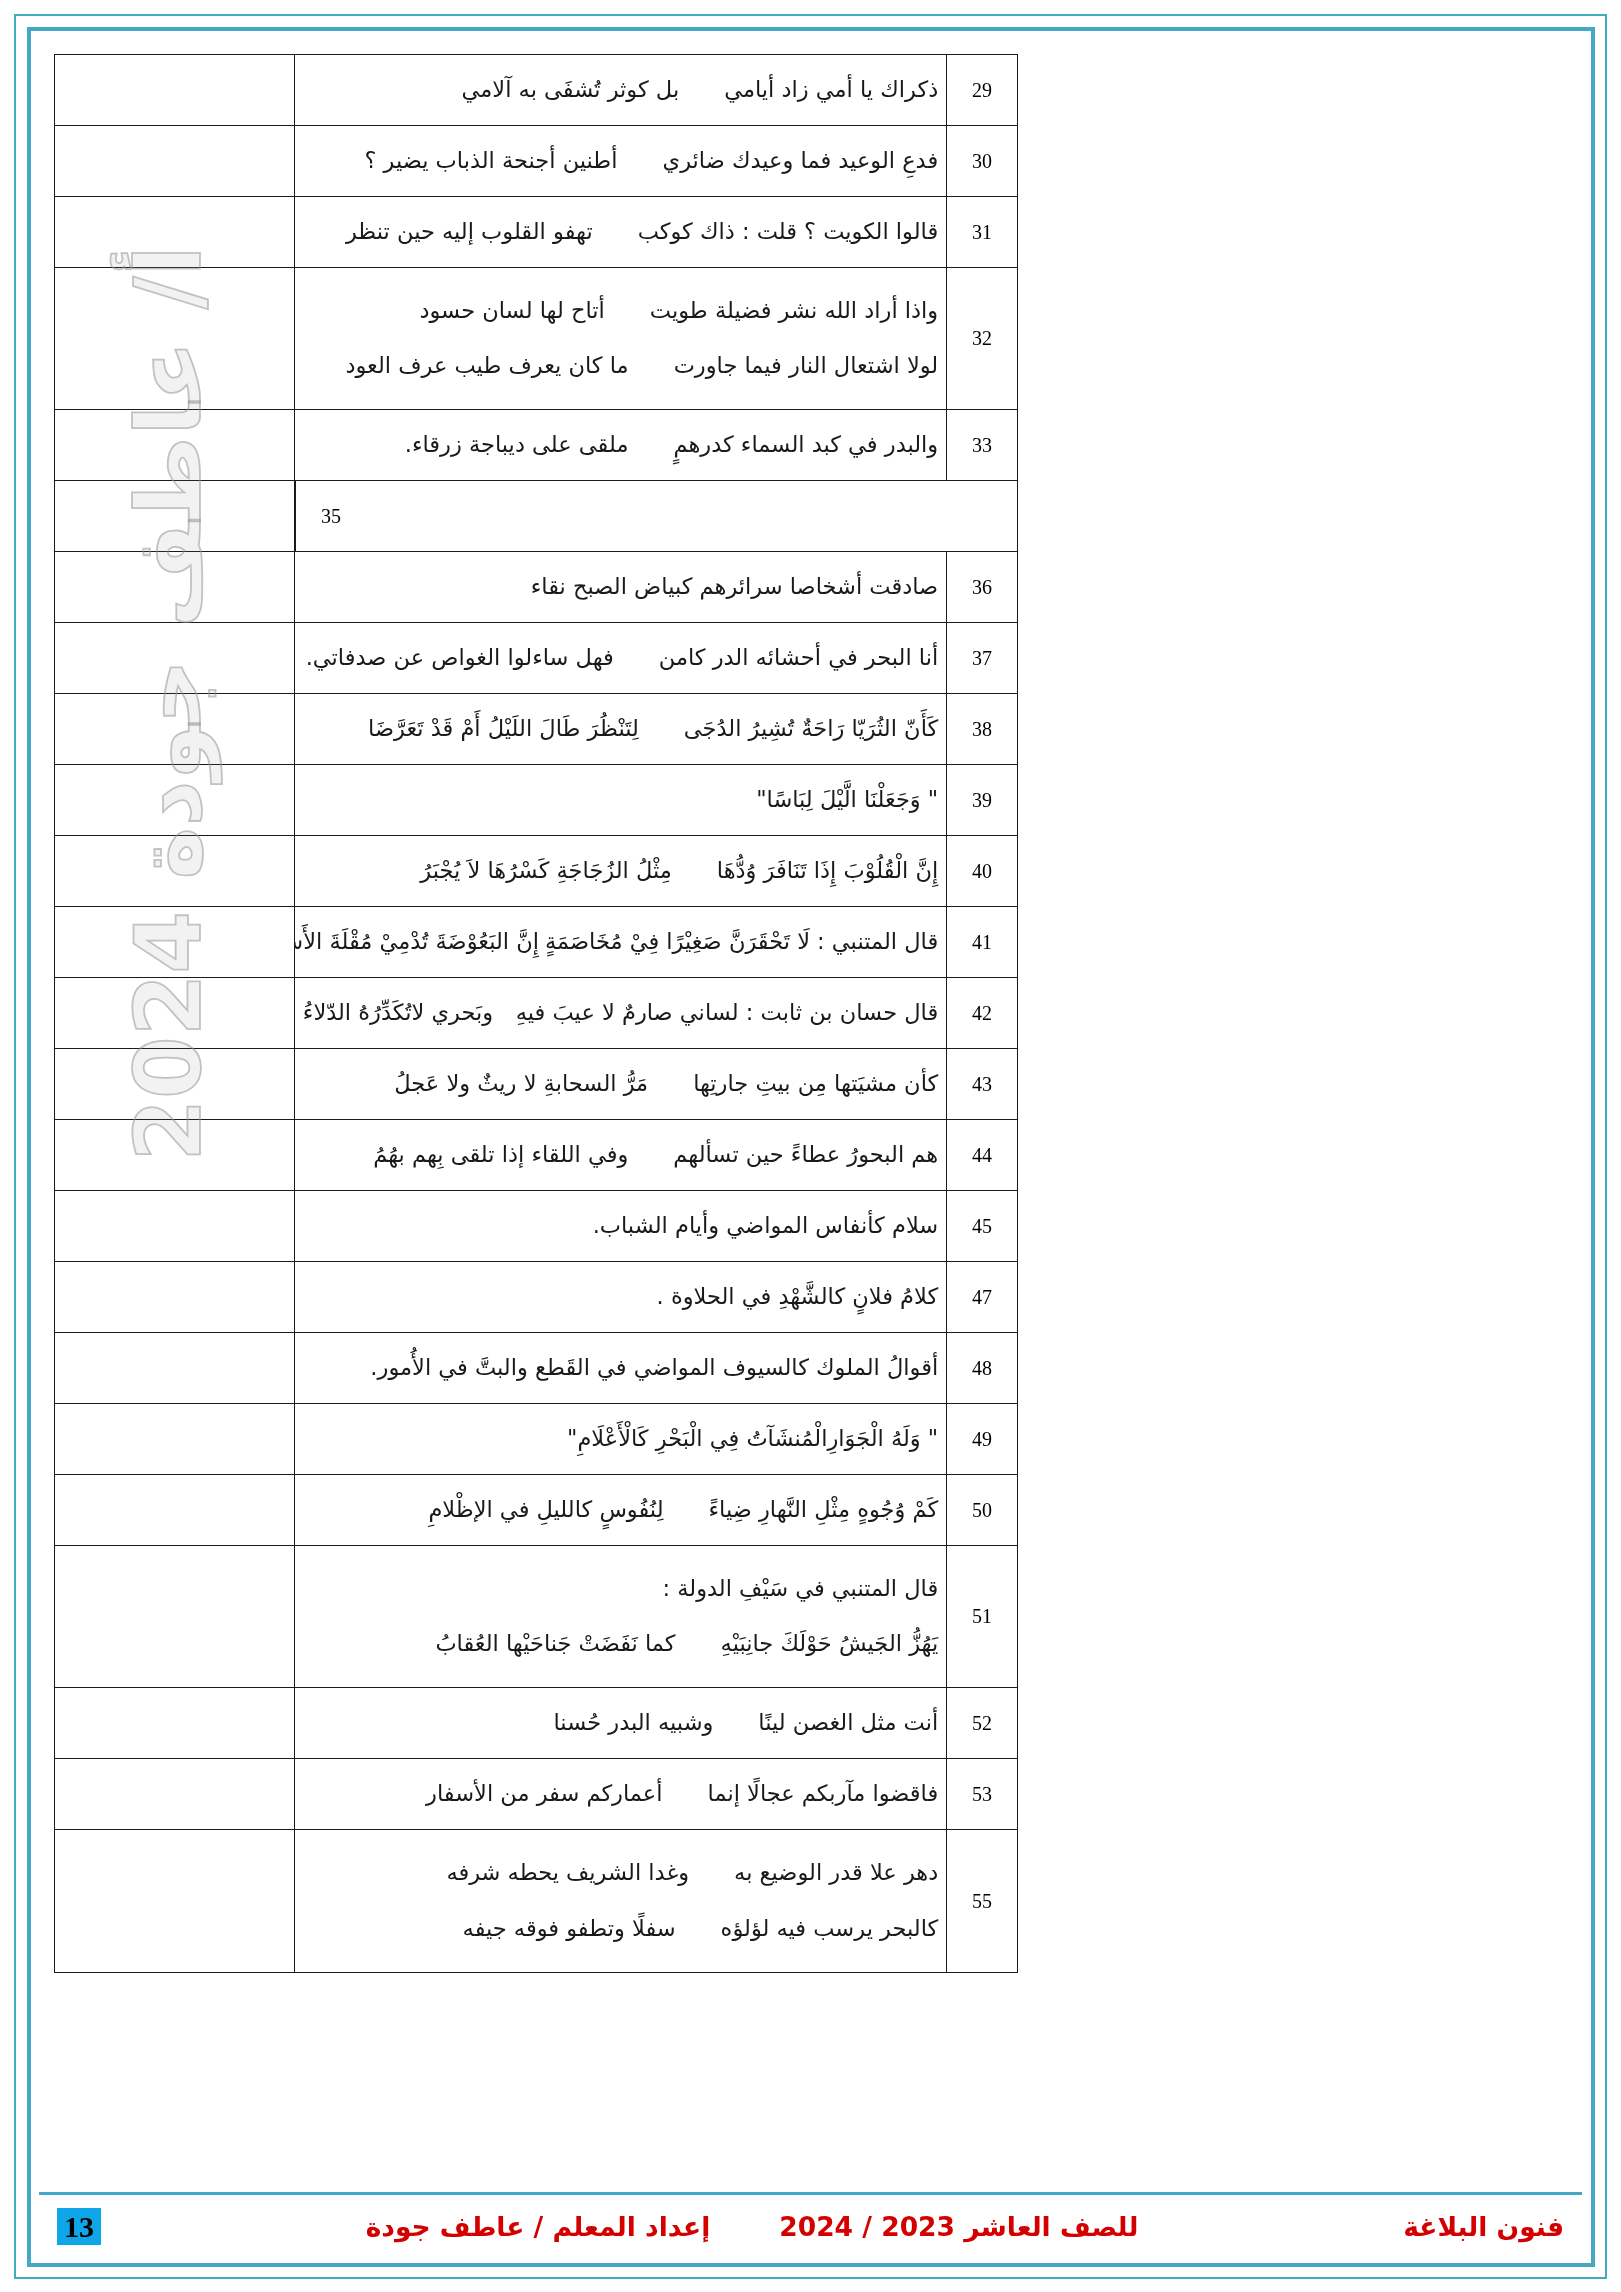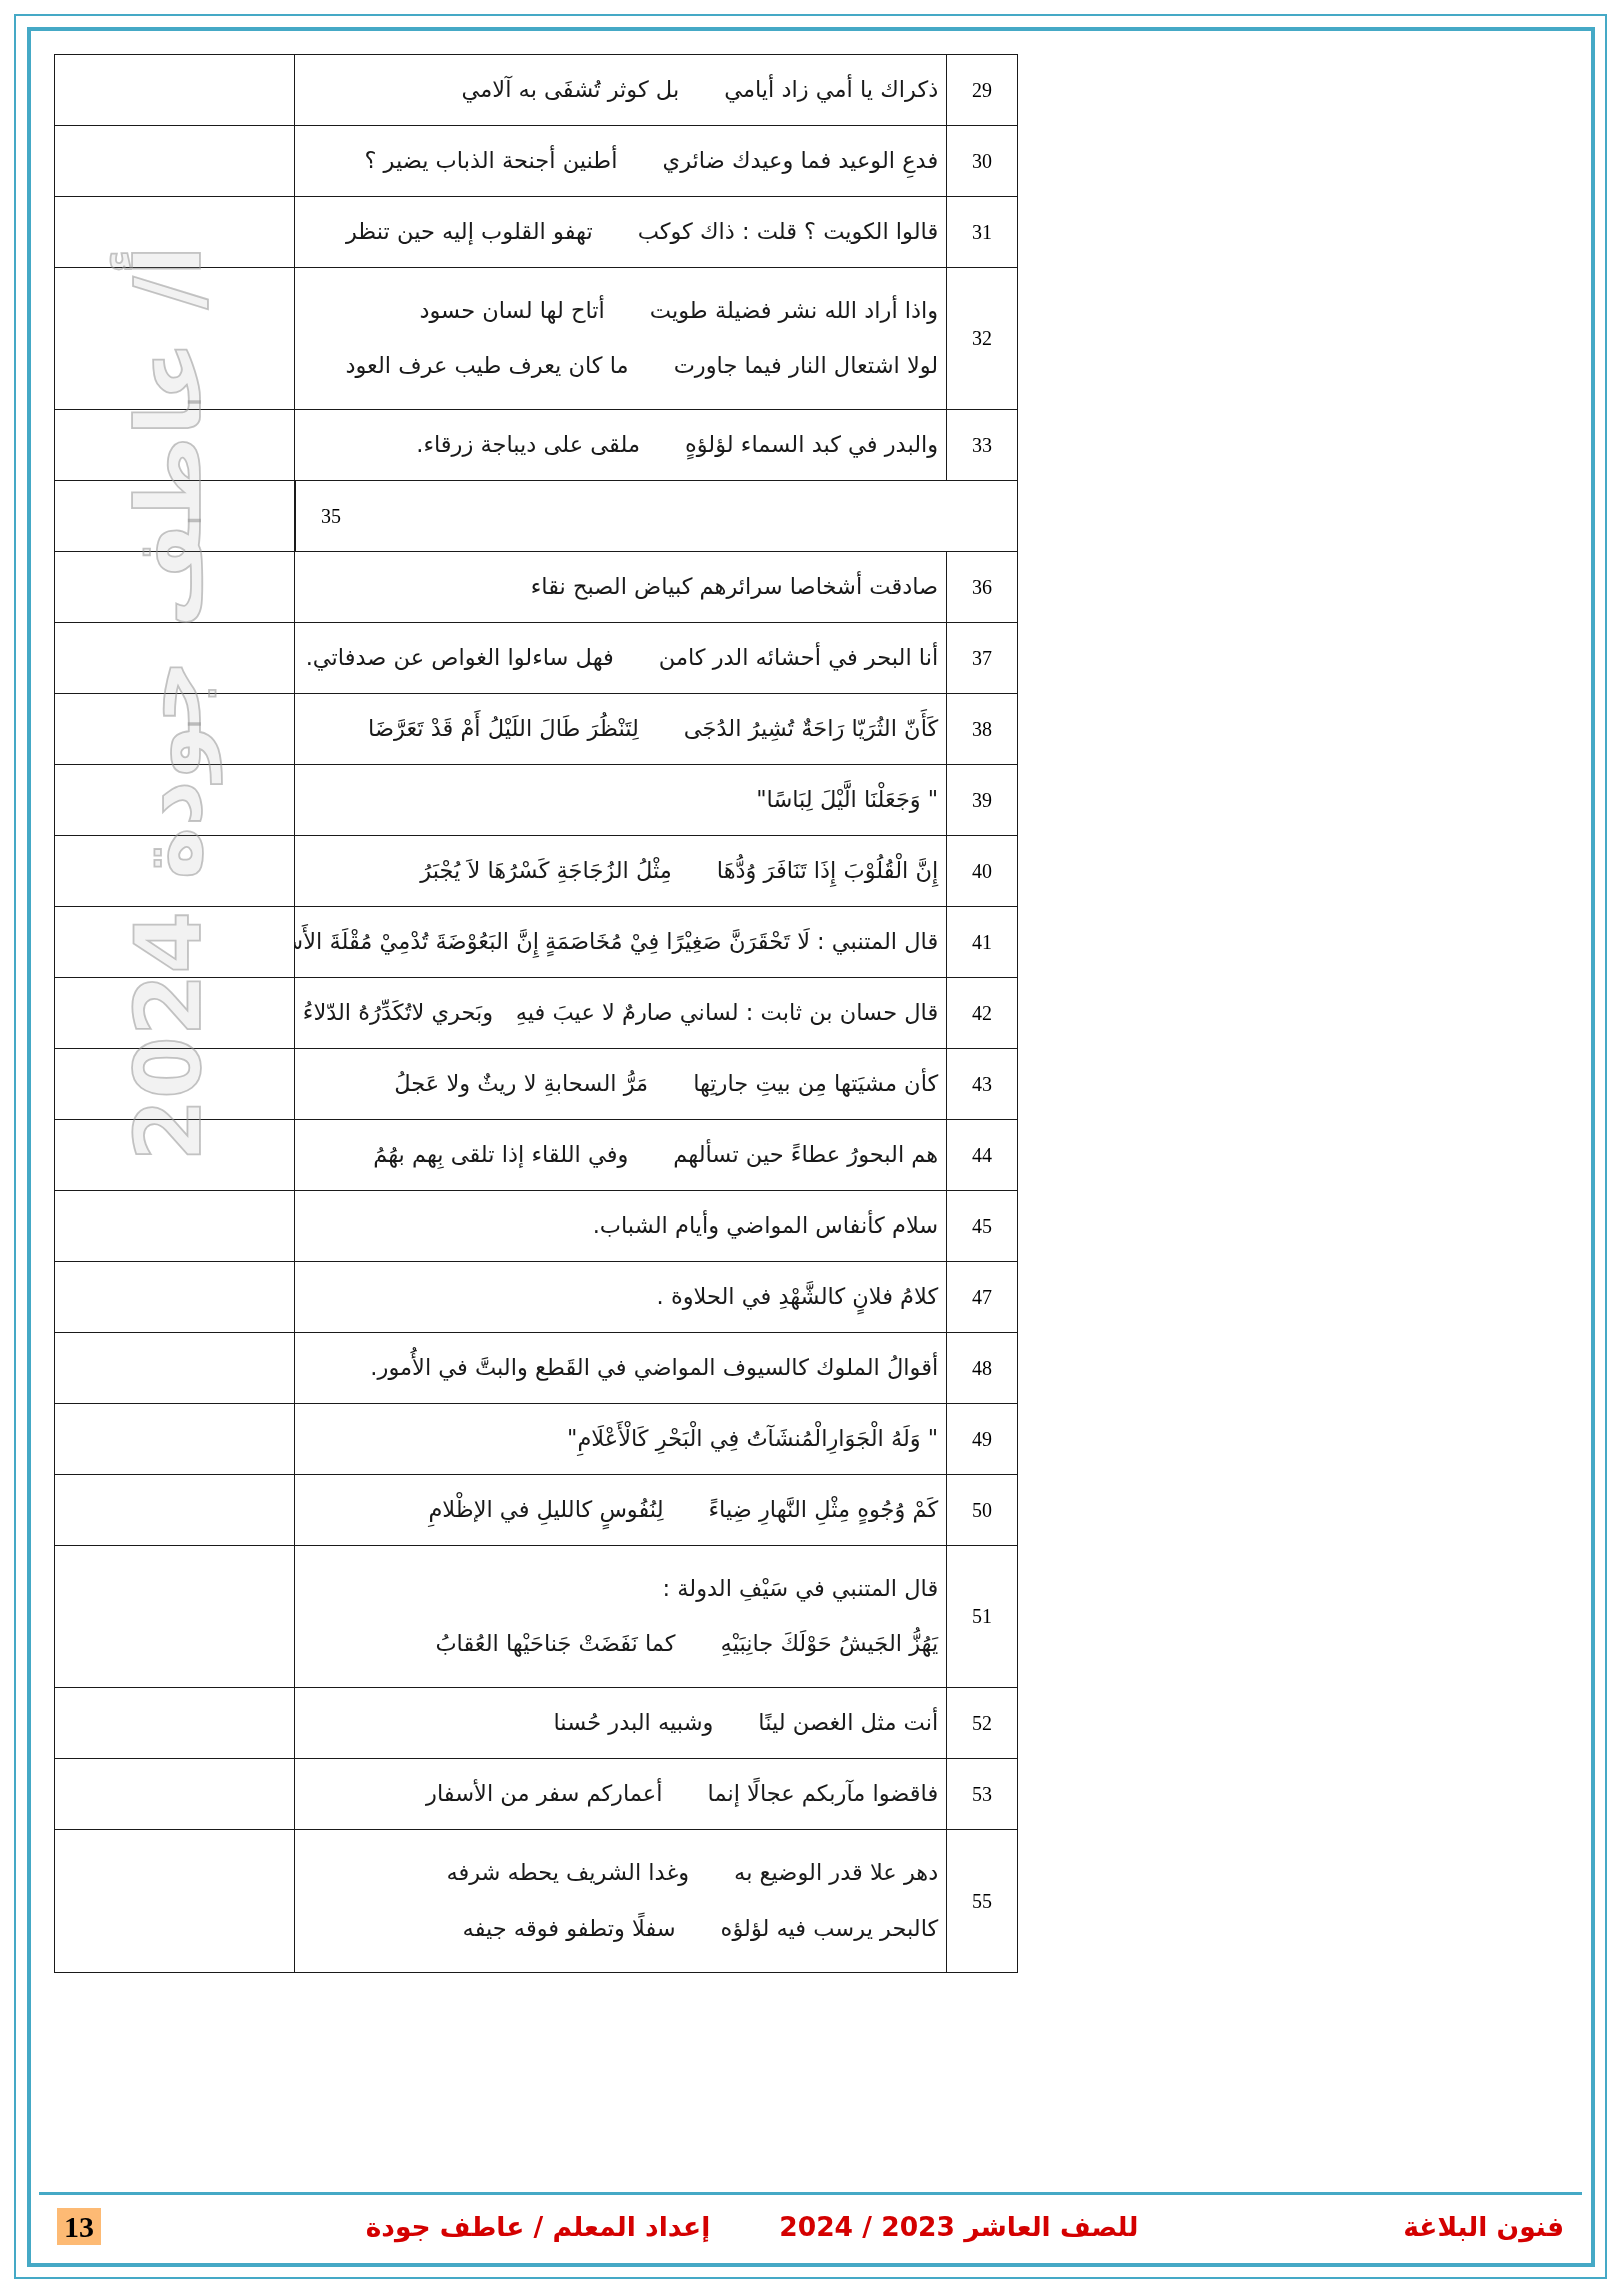--- a/index.html
+++ b/index.html
@@ -79,21 +79,21 @@
     background:var(--teal); z-index:1;
   }
   .footer{
     position:absolute; left:57px; right:57px; bottom:45px; height:43px;
     display:flex; direction:rtl; align-items:center; justify-content:space-between;
     font-weight:bold; color:var(--red); font-size:26.5px; z-index:1;
   }
   .f-mid{ display:flex; direction:rtl; gap:69px; }
   .f-page{
     direction:ltr;
-    background:#fdba74; color:#000;
+    background:#0ea5e9; color:#000;
     font-family:"Liberation Serif", serif; font-weight:bold; font-size:30px;
     padding:0 6.9px; line-height:1.25;
   }
 </style>
 </head>
 <body>
 
 <div class="page">
 
   <div class="frame-outer"></div>
@@ -146,21 +146,21 @@
             <div class="hemi-gap"></div>
             <div class="hemi"><span>ما كان يعرف طيب عرف العود</span></div>
           </div>
         </div>
         <div class="num-cell">32</div>
       </div>
       <div class="trow">
         <div class="answer-cell"></div>
         <div class="text-cell">
           <div class="vline">
-            <div class="hemi"><span>والبدر في كبد السماء لؤلؤهٍ</span></div>
+            <div class="hemi"><span>والبدر في كبد السماء كدرهمٍ</span></div>
             <div class="hemi-gap"></div>
             <div class="hemi"><span>ملقى على ديباجة زرقاء.</span></div>
           </div>
         </div>
         <div class="num-cell">33</div>
       </div>
       <div class="trow">
         <div class="answer-cell"></div>
         <div class="num-cell">35</div>
       </div>

